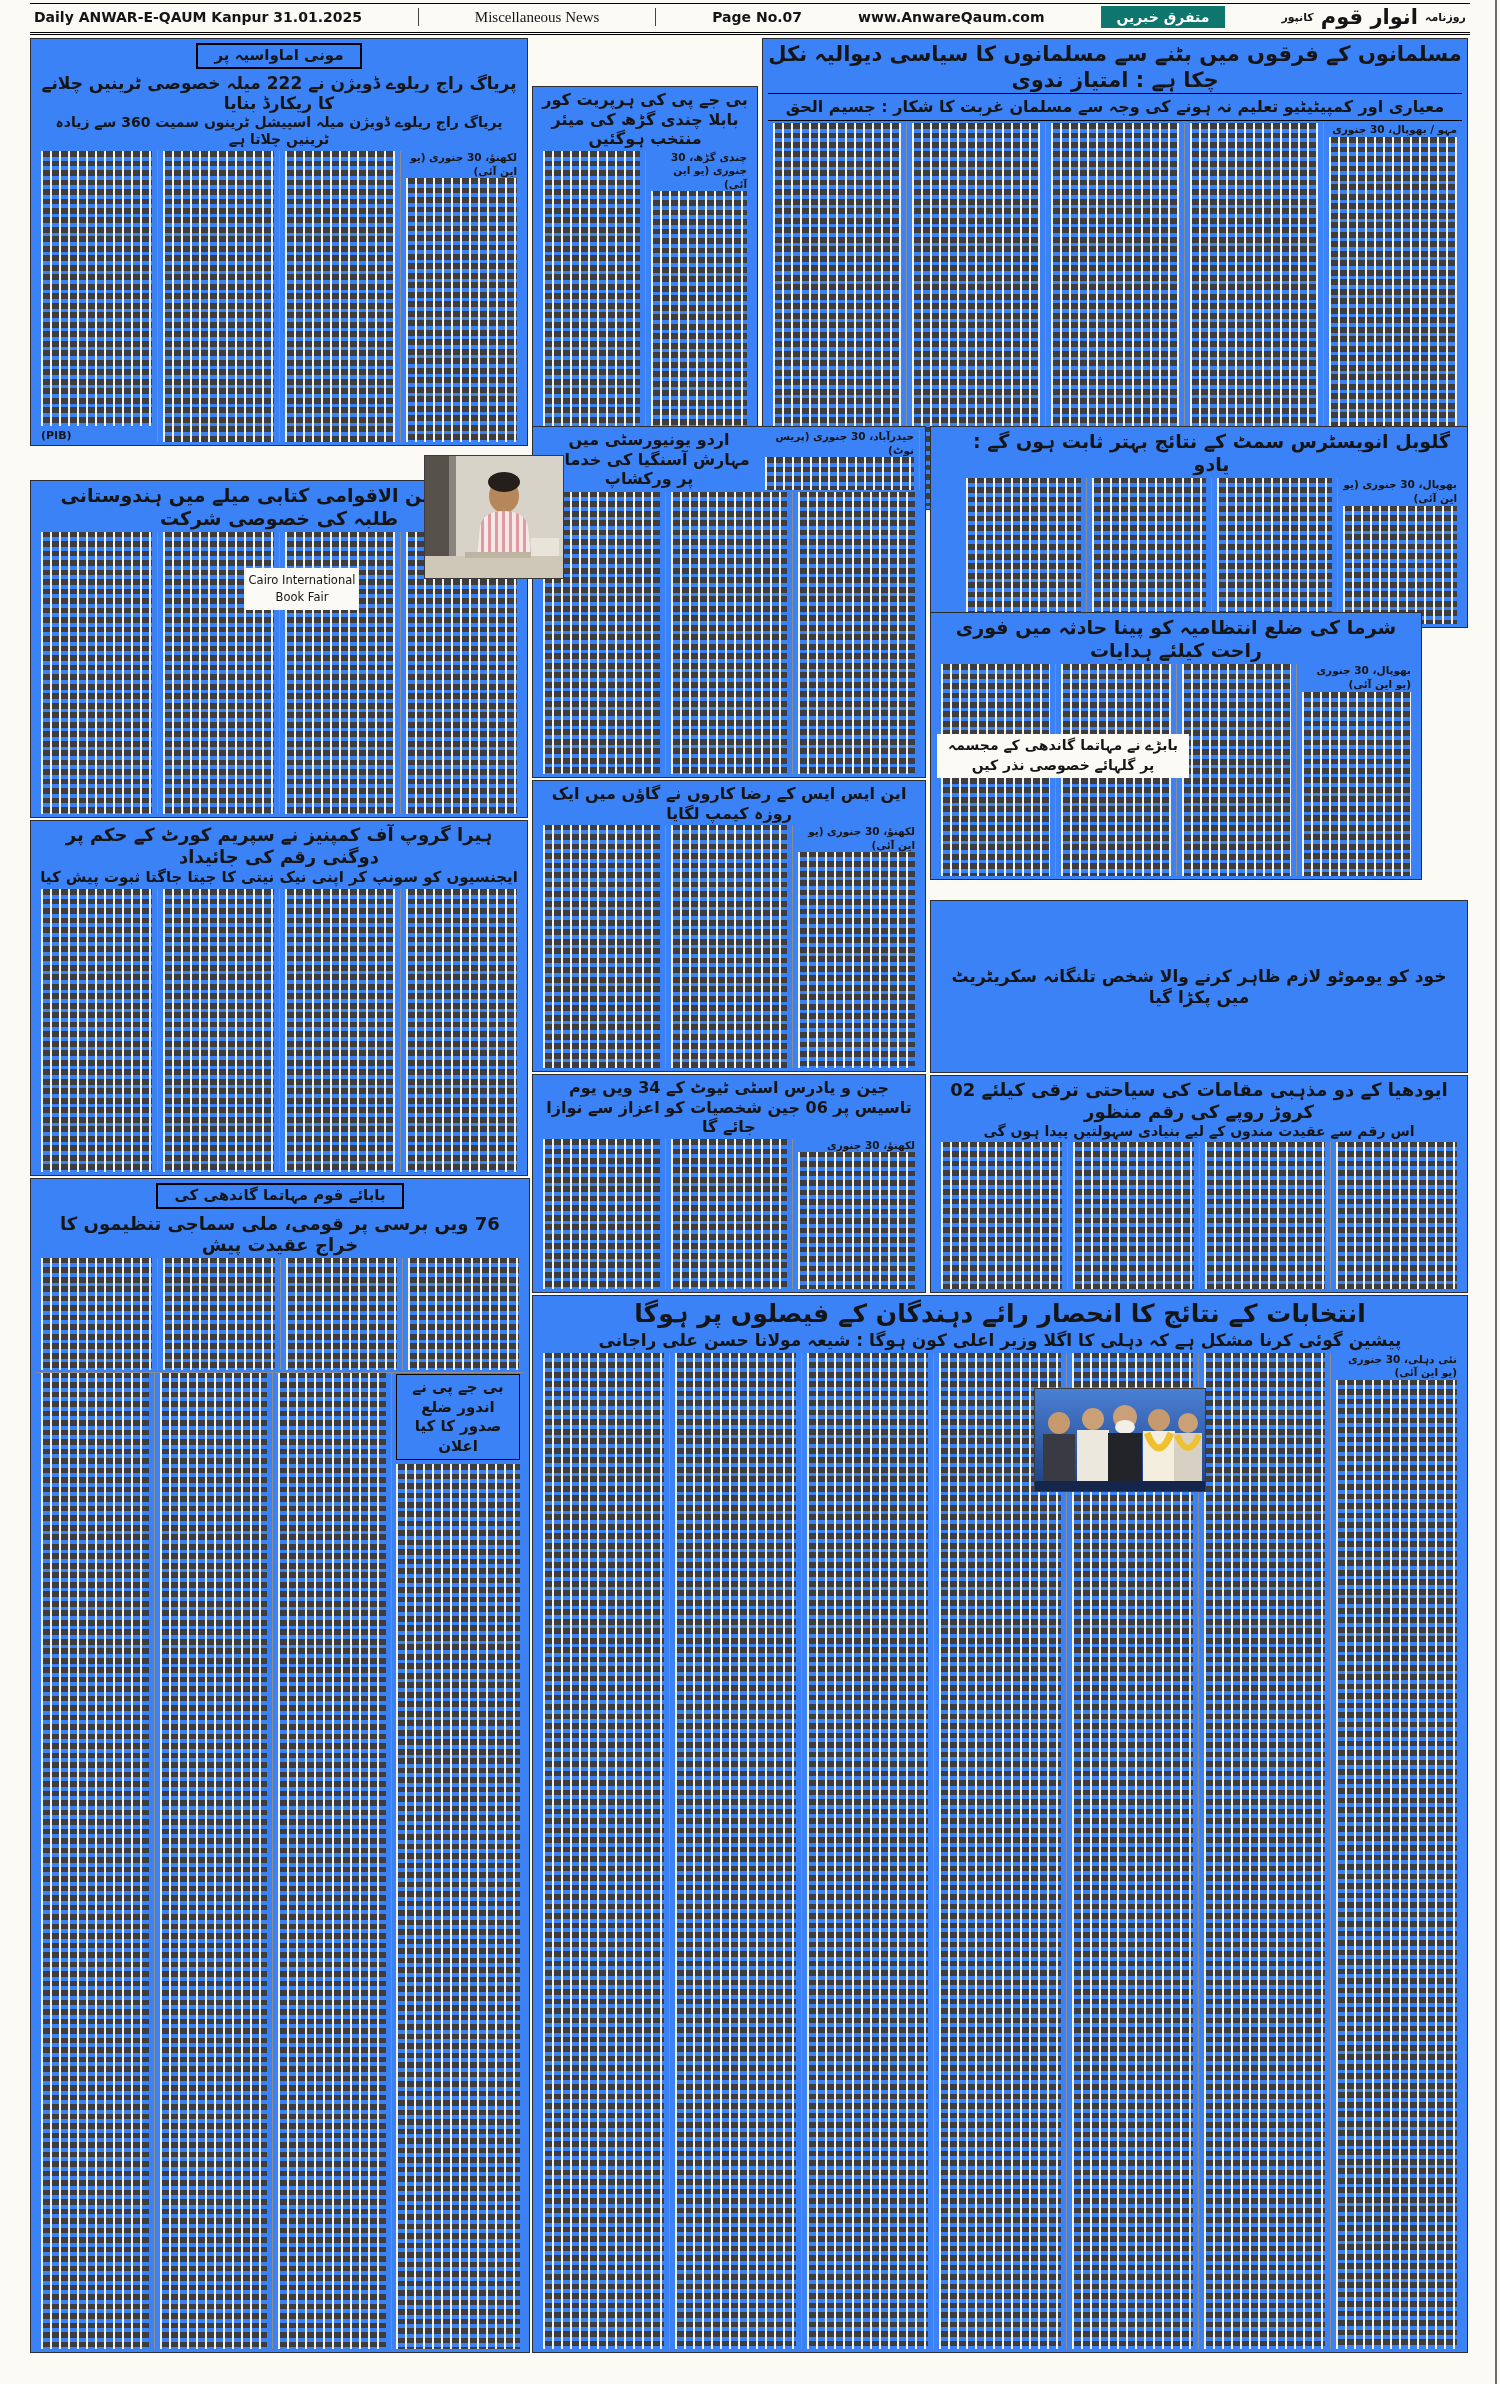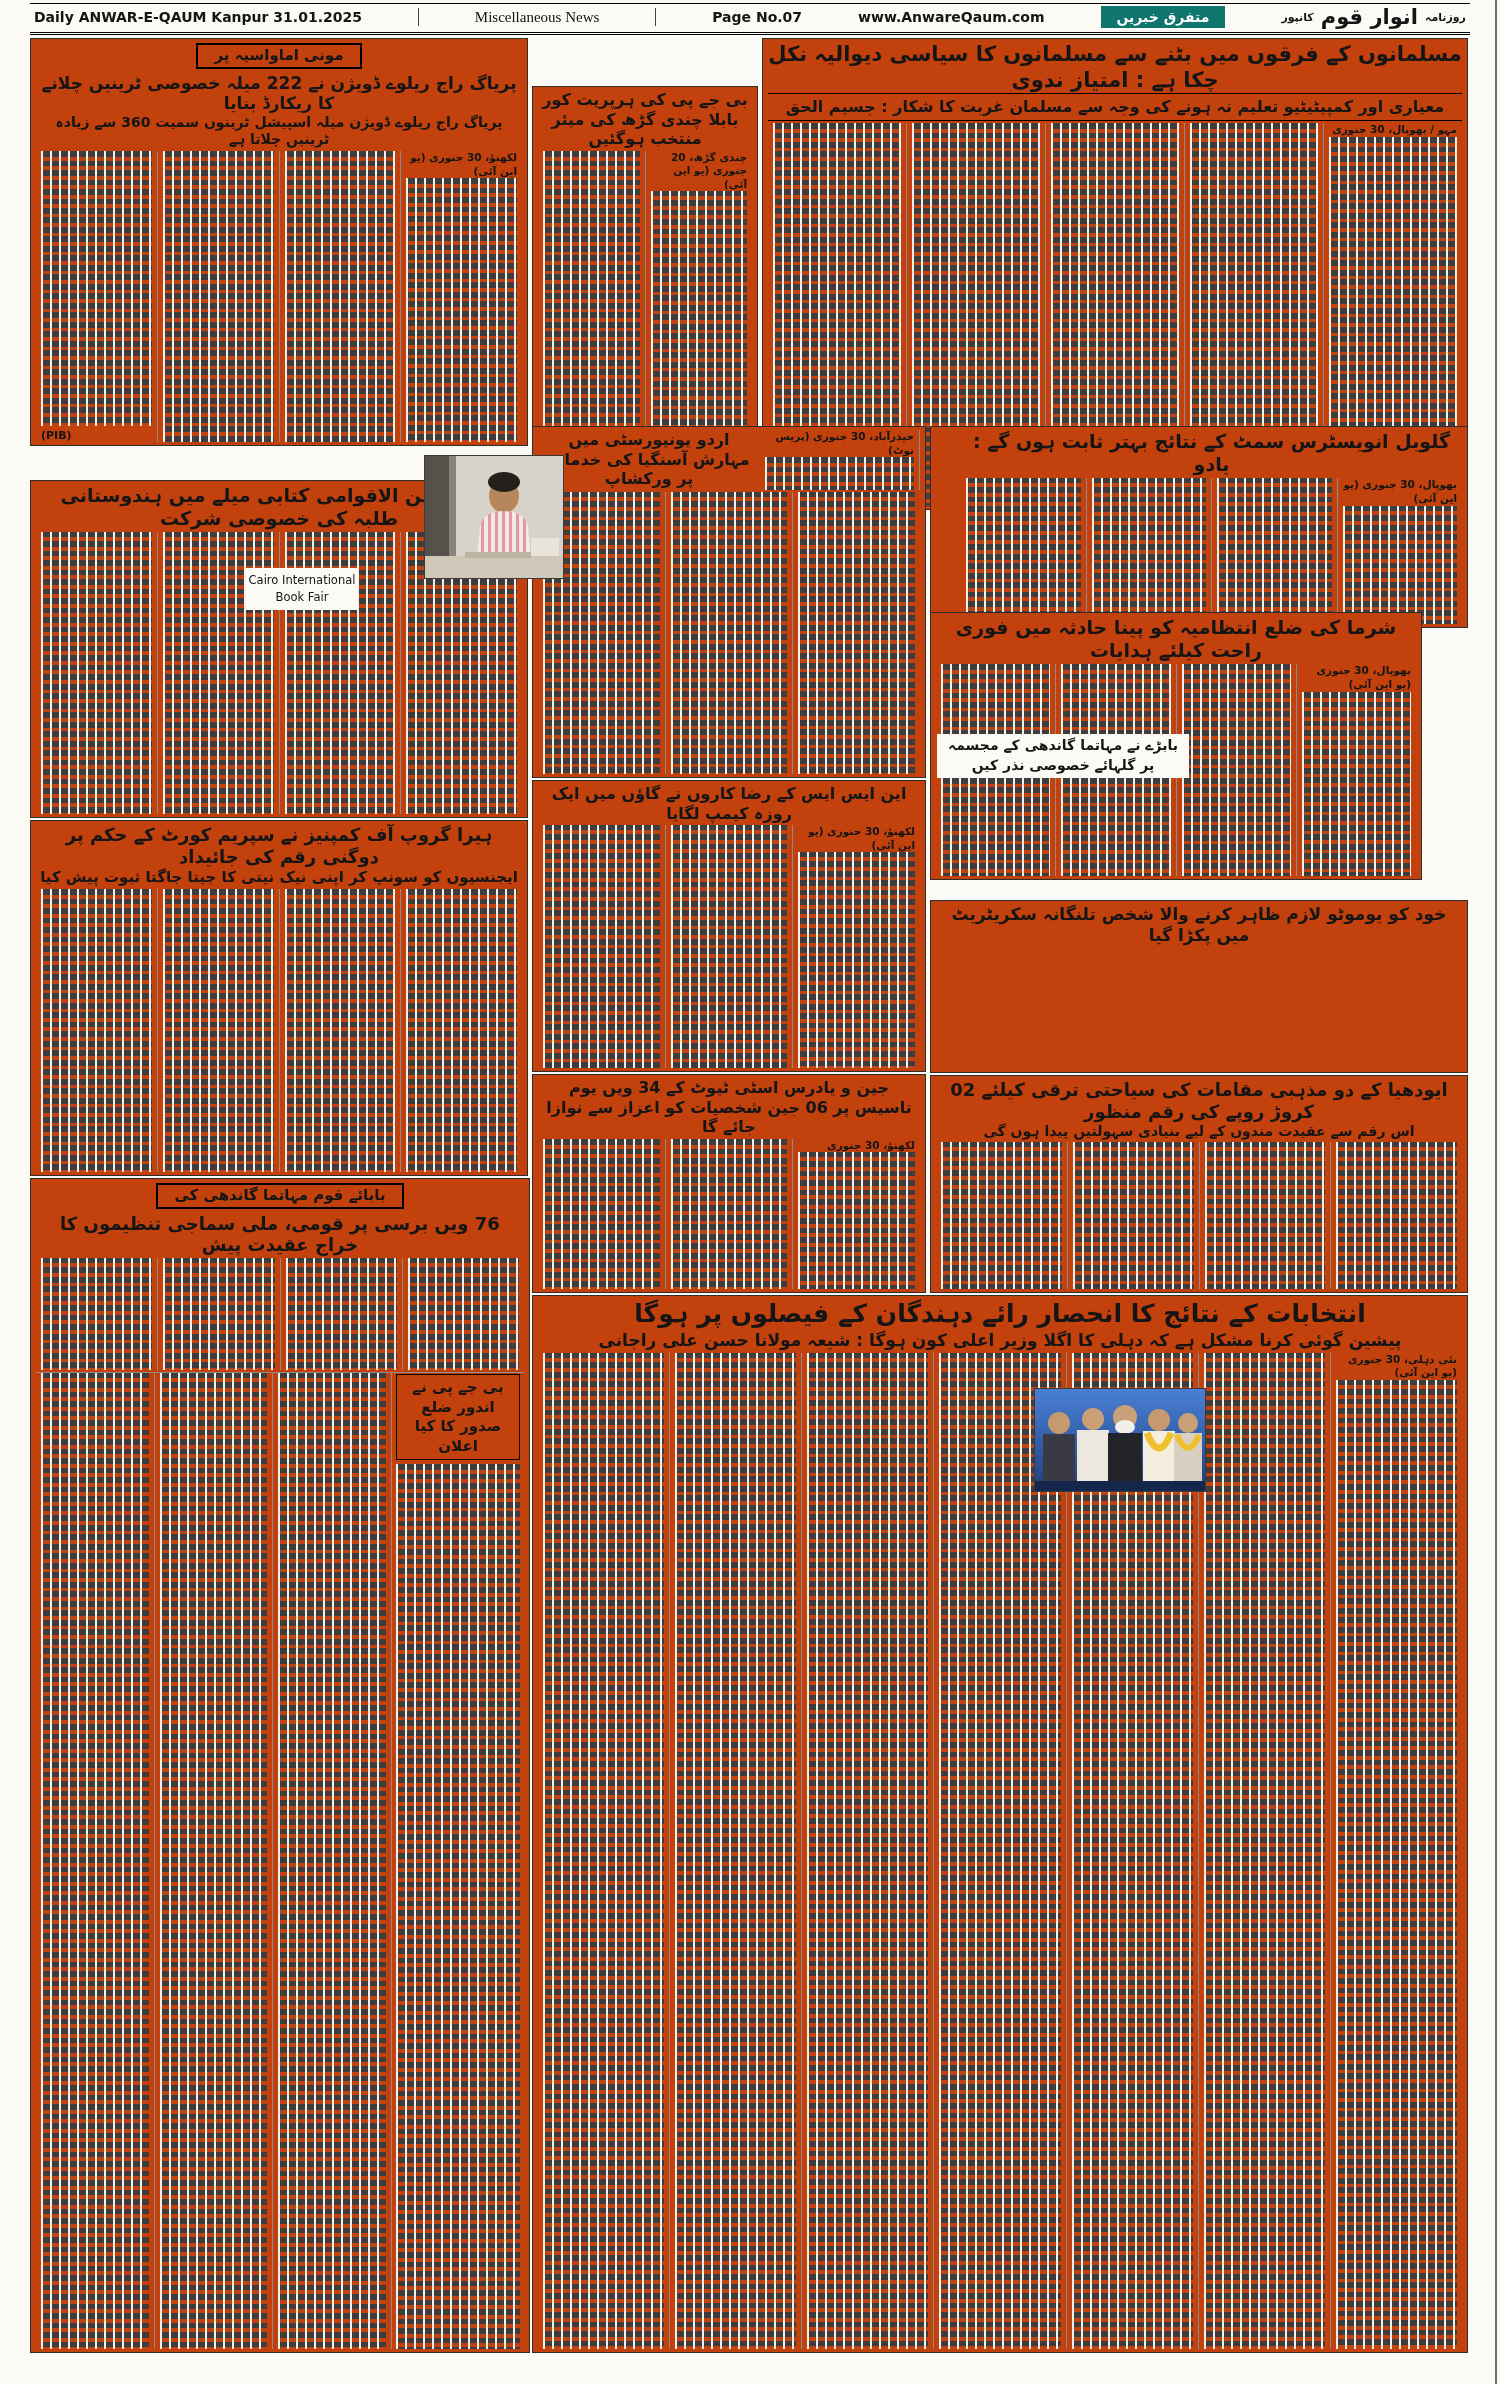--- a/index.html
+++ b/index.html
@@ -21,22 +21,22 @@
   .mh-bold { font-weight:bold; }
   .mh-serif { font-family:"Liberation Serif", serif; font-size:15px; }
   .mh-sep { width:1px; height:18px; background:#444; }
   .mh-black { background:#0f766e; color:#fff; font-weight:bold; font-size:14px; padding:3px 16px; direction:rtl; }
   .mh-brand { display:flex; align-items:center; gap:7px; direction:rtl; }
   .mh-brand .big { font-size:21px; font-weight:bold; }
   .mh-brand .small { font-size:11px; font-weight:bold; }
   
   .b {
     position:absolute; display:flex; flex-direction:column;
-    background:#c2410c; border:1px solid #2e2e2e;
-    padding:3px 5px; direction:rtl; overflow:hidden;
+    background:#3b82f6; border:1px solid #2e2e2e;
+    padding:3px 5px; direction:rtl; overflow:hidden;justify-content:center;
   }
   .b h1,.b h2,.b h3,.b p { margin:0; }
   .hl { font-weight:bold; text-align:center; line-height:1.22; margin:1px 0 3px; }
   .sub { font-weight:bold; text-align:center; line-height:1.25; margin:0 0 3px; }
   .ruled { border-top:1.5px solid #000; border-bottom:1.5px solid #000; padding:3px 0; }
   .kbox {
     align-self:center; border:2px solid #000; font-weight:bold;
     font-size:15px; padding:1px 16px; margin:1px 0 4px; line-height:1.3;
   }
   .cols { flex:1 1 auto; display:flex; min-height:0; margin-top:2px; }
@@ -100,21 +100,21 @@
         <div class="fill"></div>
         <p class="credit">(PIB)</p>
       </div>
     </div>
   </section>
 
   <section class="b" style="left:532px; top:38px; width:226px; height:384px;margin-top:48px;">
     <h2 class="hl" style="font-size:16px;">بی جے پی کی ہرپریت کور بابلا چندی گڑھ کی میئر منتخب ہوگئیں</h2>
     <div class="cols">
       <div class="col">
-        <p class="dateline">چندی گڑھ، 20 جنوری (یو این آئی)</p>
+        <p class="dateline">چندی گڑھ، 30 جنوری (یو این آئی)</p>
         <div class="fill"></div>
       </div>
       <div class="col">
           <div class="fill"></div>
         </div>
     </div>
   </section>
 
   <section class="b" style="left:762px; top:38px; width:706px; height:472px;">
     <h1 class="hl" style="font-size:21px;">مسلمانوں کے فرقوں میں بٹنے سے مسلمانوں کا سیاسی دیوالیہ نکل چکا ہے : امتیاز ندوی</h1>

